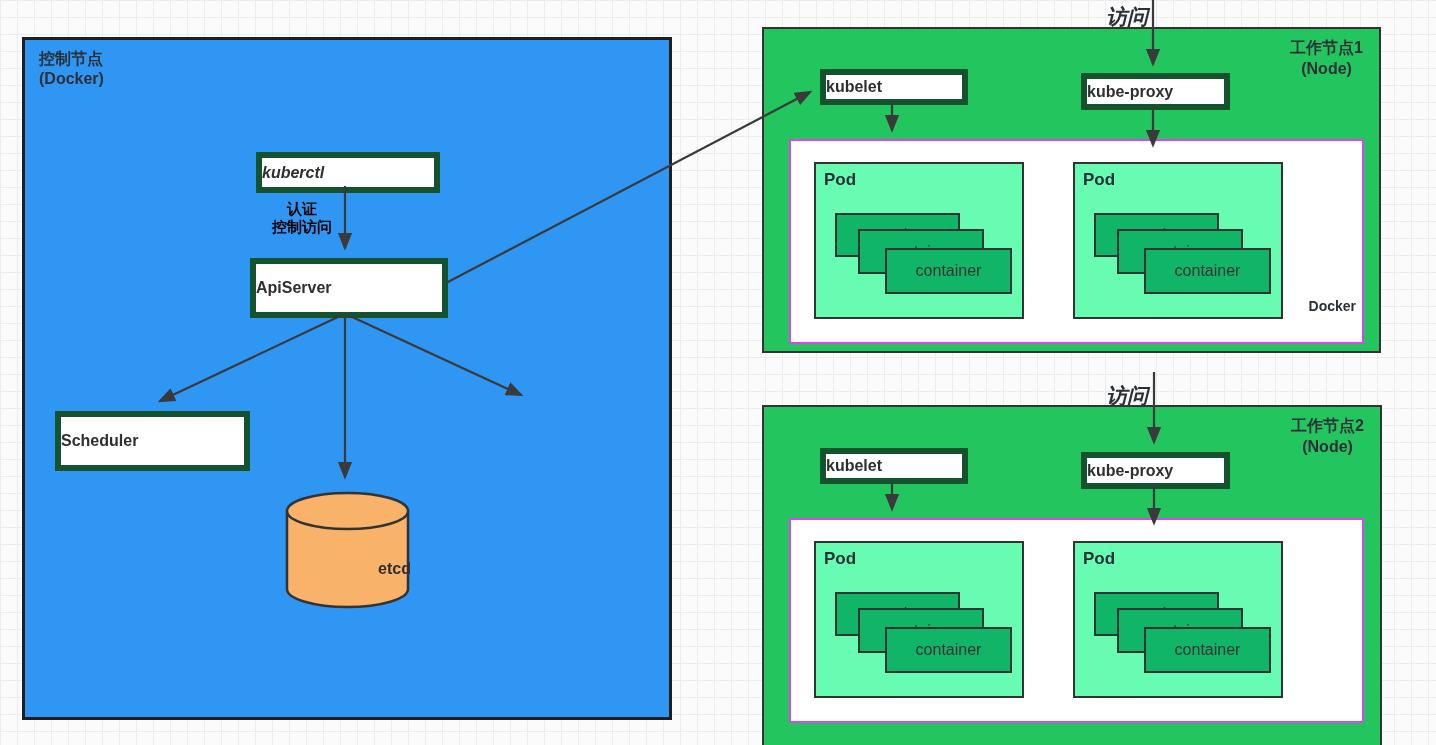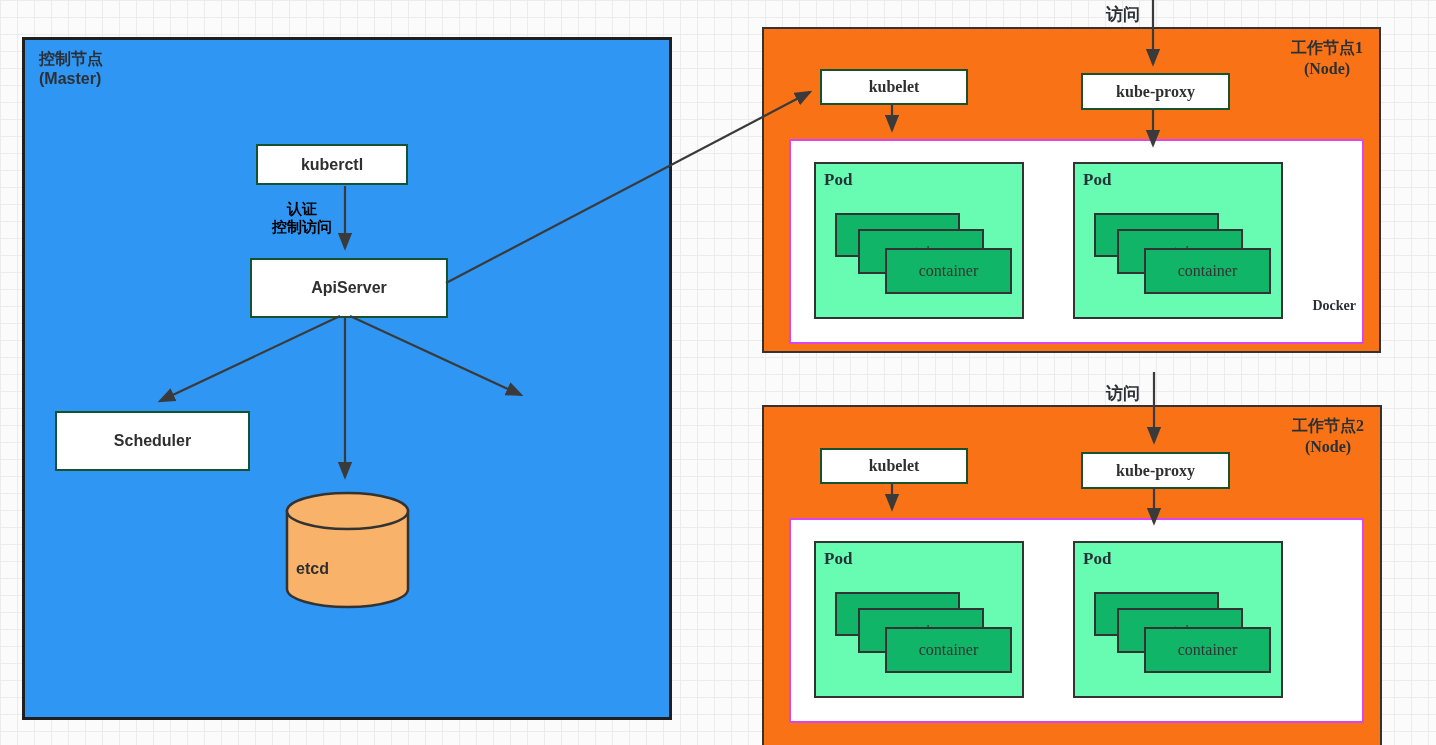--- a/index.html
+++ b/index.html
@@ -13,65 +13,65 @@
     color:#2f2f2f;
   }
   .abs{position:absolute;}
   
   .master{
     left:22px;top:37px;width:650px;height:683px;
     background:#2f96f3;border:3px solid #1f1f1f;box-sizing:border-box;
   }
   .master-title{left:14px;top:9px;font-size:16px;font-weight:bold;line-height:20px;color:#2b3036;}
   .wbox{
-    background:#ffffff;border:2px solid #14532d;box-sizing:border-box;
-    display:flex;align-items:center;justify-content:center;
+    background:#ffffff;border:6px solid #14532d;box-sizing:border-box;
+    display:flex;align-items:center;justify-content:flex-start;
     font-weight:bold;font-size:16px;color:#2f2f2f;
   }
   .auth-note{left:222px;top:160px;width:110px;text-align:center;
     font-size:15px;font-weight:bold;line-height:18px;color:#000000;}
   .etcd-wrap{left:259px;top:450px;width:127px;height:121px;}
-  .etcd-label{left:12px;top:70px;width:127px;text-align:left;font-weight:bold;font-size:16px;color:#2f2f2f;}
+  .etcd-label{left:0;top:70px;width:127px;text-align:right;font-weight:bold;font-size:16px;color:#2f2f2f;}
   
   .node{
-    background:#f97316;border:2px solid #333;box-sizing:border-box;font-family:Liberation Serif, serif;
+    background:#22c55e;border:2px solid #333;box-sizing:border-box;
   }
   .node-title{right:16px;top:8px;text-align:center;font-size:16px;font-weight:bold;line-height:21px;color:#2b3036;}
   .docker-area{
     position:absolute;background:#ffffff;border:2px solid #d946ef;box-sizing:border-box;
   }
   .pod{
     position:absolute;width:210px;height:157px;background:#68fbb2;
     border:2px solid #333;box-sizing:border-box;
   }
   .pod-label{position:absolute;left:8px;top:6px;font-size:17px;font-weight:bold;color:#253238;}
   .container-box{
     position:absolute;background:#10b567;border:2px solid #333;box-sizing:border-box;
     display:flex;align-items:center;justify-content:center;
     font-size:16px;color:#333;
   }
   .c1{left:19px;top:49px;width:125px;height:44px;}
   .c2{left:42px;top:65px;width:126px;height:45px;}
   .c3{left:69px;top:84px;width:127px;height:46px;}
   .docker-label{position:absolute;right:6px;bottom:28px;font-size:14px;font-weight:bold;color:#2b3036;}
-  .access-label{font-size:17px;font-weight:bold;color:#2b3036;}
+  .access-label{font-size:21px;font-weight:bold;color:#2b3036;font-style:italic;}
   
   .arrows{position:absolute;left:0;top:0;pointer-events:none;}
   .arrows line{stroke:#3a3a3a;stroke-width:2.2;}
 </style>
 </head>
 <body>
 
 <div class="abs master">
   <div class="abs master-title">
     <div>控制节点</div>
-    <div>(Master)</div>
-  </div>
-
-  <div class="abs wbox" style="left:231px;top:104px;width:152px;height:41px;">
+    <div>(Docker)</div>
+  </div>
+
+  <div class="abs wbox" style="left:231px;top:112px;width:184px;height:41px;font-style:italic;">
     <span>kuberctl</span>
   </div>
 
   <div class="abs auth-note">
     <div>认证</div>
     <div>控制访问</div>
   </div>
 
   <div class="abs wbox" style="left:30px;top:371px;width:195px;height:60px;">
     <span>Scheduler</span>

